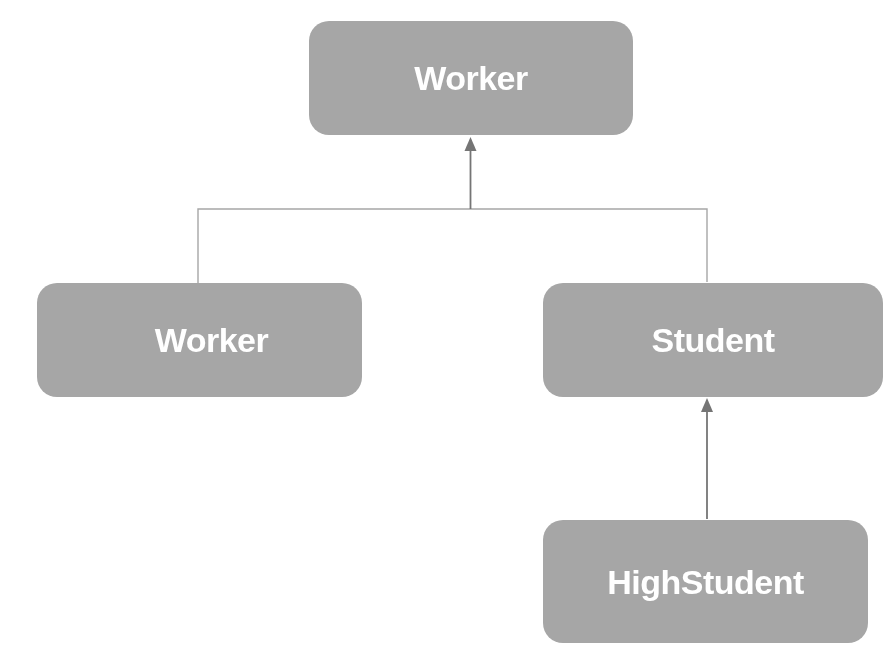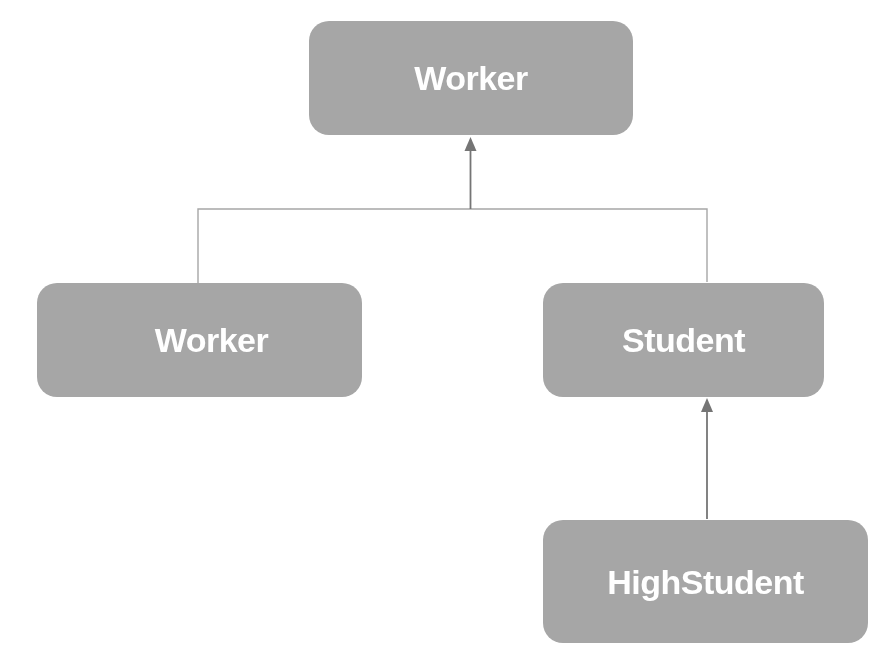--- a/index.html
+++ b/index.html
@@ -51,21 +51,21 @@
   .node-label {
     color: var(--node-text);
     font-size: 34px;
     font-weight: 700;
     letter-spacing: -0.5px;
     line-height: 1;
     user-select: none;
   }
   .node-person      { left: 309px; top:  21px; width: 324px; height: 114px; }
   .node-worker      { left:  37px; top: 283px; width: 325px; height: 114px; padding-left: 24px; }
-  .node-student     { left: 543px; top: 283px; width: 281px; height: 114px; }
+  .node-student     { left: 543px; top: 283px; width: 340px; height: 114px; }
   .node-highstudent { left: 543px; top: 520px; width: 325px; height: 123px; }
 </style>
 </head>
 <body>
 
 <div class="canvas">
 
   <svg class="edges" viewBox="0 0 892 665" xmlns="http://www.w3.org/2000/svg">
 
     <path class="elbow" d="M 198 283 L 198 209 L 707 209 L 707 282"></path>

